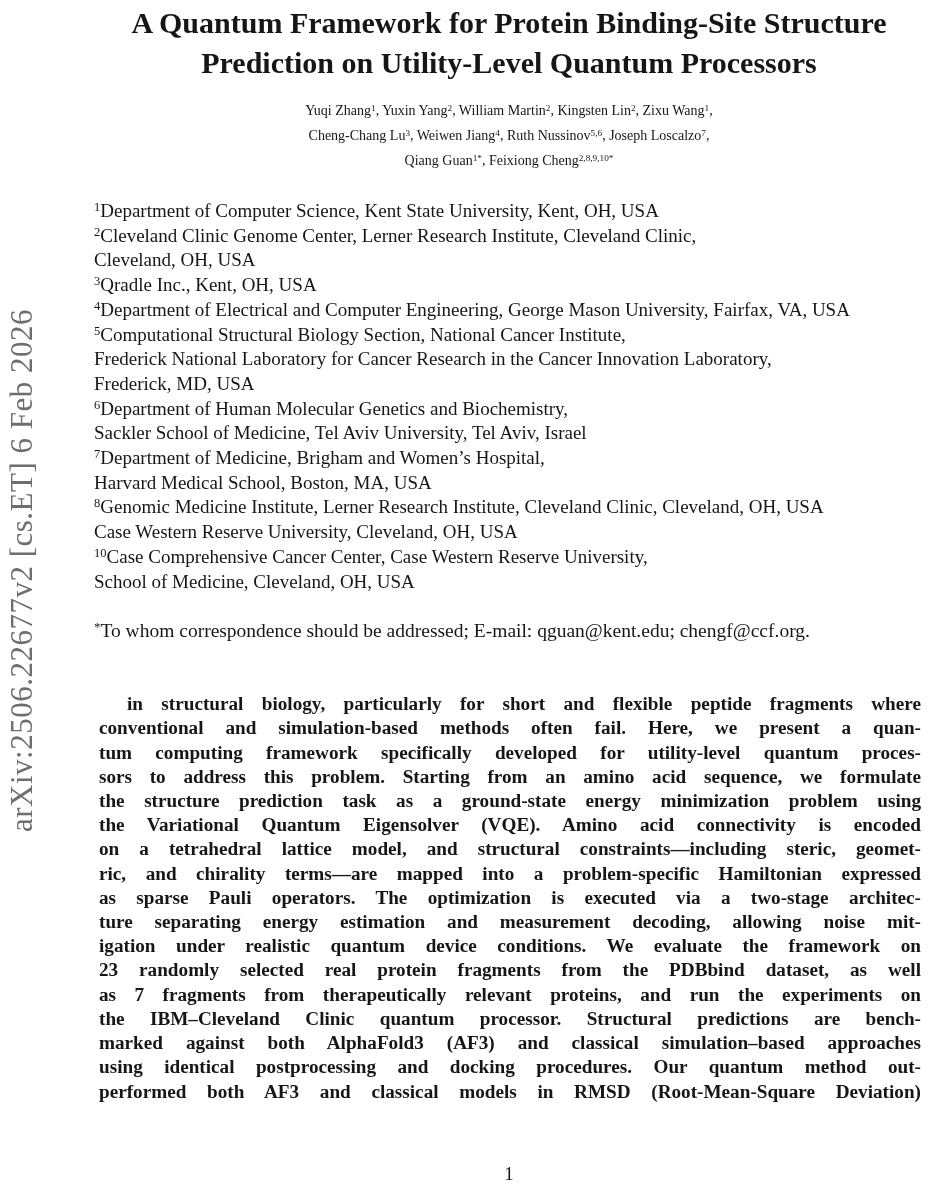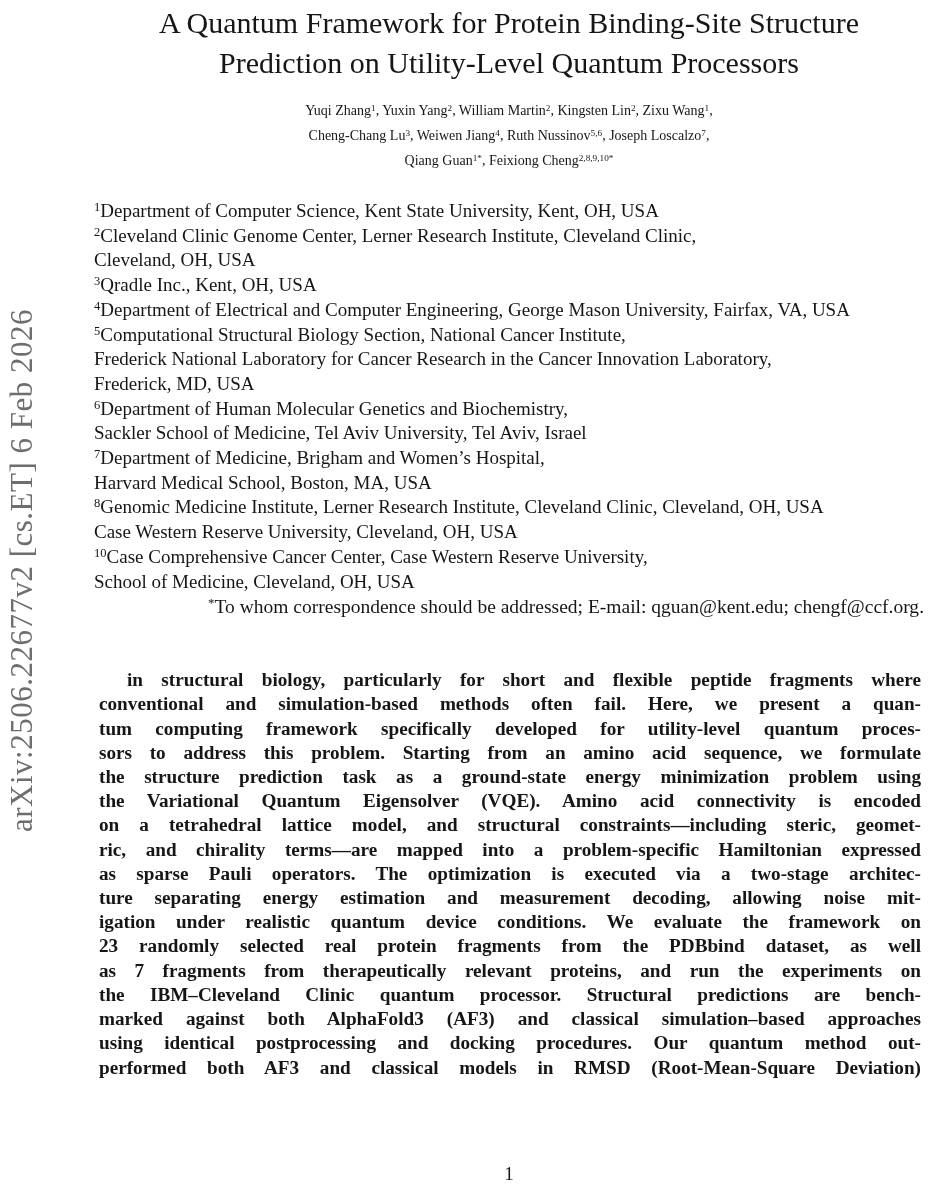--- a/index.html
+++ b/index.html
@@ -11,21 +11,21 @@
     position: relative;
     overflow: hidden;
   }
   .content {
     position: absolute;
     left: 94px; top: 0;
     width: 830px;
   }
   .title-block { margin-top: 3px; }
   .title-line {
-    font-weight: normal;
+    font-weight: bold;
     font-size: 30px;
     line-height: 40px;
     white-space: nowrap;
     display: flex;
     justify-content: center;
   }
   .authors-block { margin-top: 15px; }
   .author-line {
     font-size: 14px;
     line-height: 25px;
@@ -33,23 +33,24 @@
     white-space: nowrap;
   }
   .affil-block { margin-top: 26px; }
   .affil-line {
     font-size: 19px;
     line-height: 24.7px;
     text-align: left;
     white-space: nowrap;
   }
   .corresp {
+    margin-top: 24px;
     font-size: 19.5px;
     line-height: 25px;
-    text-align: right;
+    text-align: left;
     white-space: nowrap;
   }
   .abstract-block {
     margin-top: 49px;
     margin-left: 5px;
     width: 822px;
     font-weight: bold;
     font-size: 19.2px;
     line-height: 24.2px;
   }

